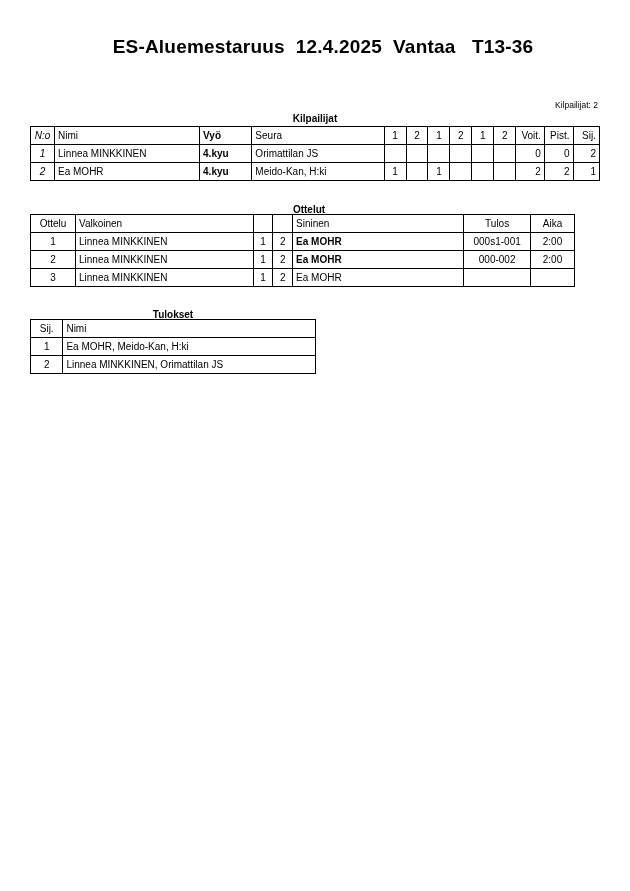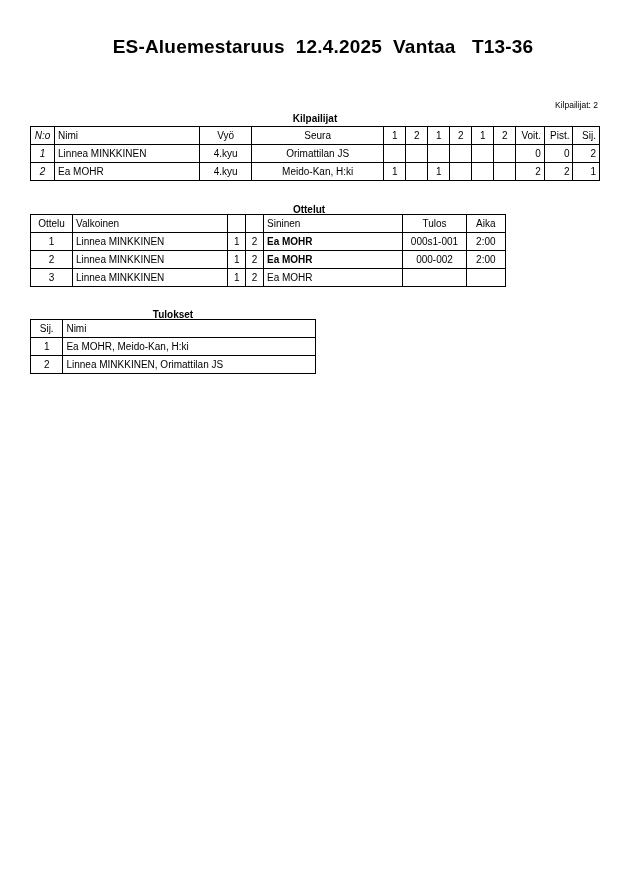--- a/index.html
+++ b/index.html
@@ -60,29 +60,29 @@
     font-weight: bold;
   }
   .tbl-competitors {
     position: absolute;
     left: 30px;
     top: 90px;
     width: 570px;
   }
   .tbl-competitors .c-no { width: 18px; text-align: center; font-style: italic; }
   .tbl-competitors .c-name { width: 170px; text-align: left; }
-  .tbl-competitors .c-grade { width: 58px; text-align: center; }
-  .tbl-competitors .c-club { width: 160px; text-align: center; }
+  .tbl-competitors .c-grade { width: 58px; text-align: left; font-weight: bold; }
+  .tbl-competitors .c-club { width: 160px; text-align: left; }
   .tbl-competitors .c-m { width: 21px; text-align: center; }
   .tbl-competitors .c-tot { width: 23px; text-align: right; }
   .tbl-matches {
     position: absolute;
     left: 30px;
     top: 178px;
-    width: 476px;
+    width: 545px;
   }
   .tbl-matches .m-no { width: 40px; text-align: center; }
   .tbl-matches .m-white { width: 185px; text-align: left; }
   .tbl-matches .m-p { width: 14px; text-align: center; }
   .tbl-matches .m-blue { width: 185px; text-align: left; }
   .tbl-matches .m-res { width: 62px; text-align: center; }
   .tbl-matches .m-time { width: 40px; text-align: center; }
   .bold-name { font-weight: bold; }
   .tbl-results {
     position: absolute;

